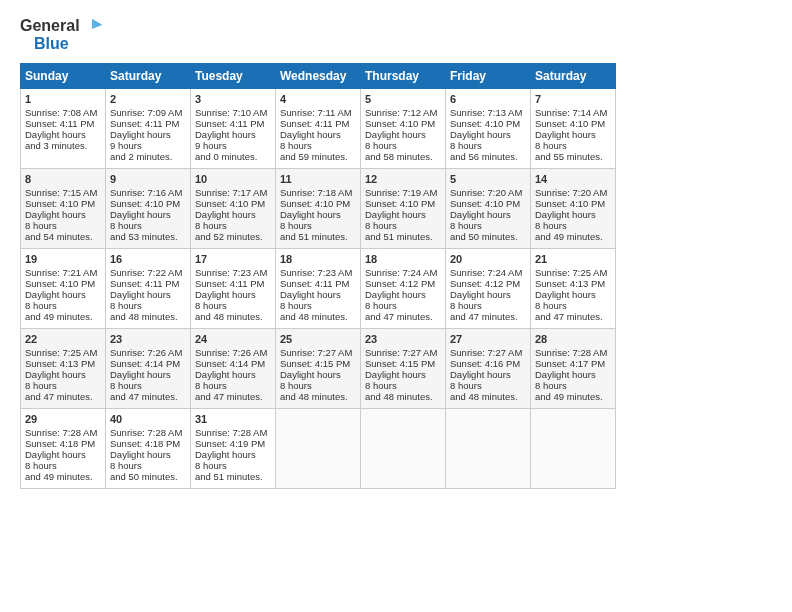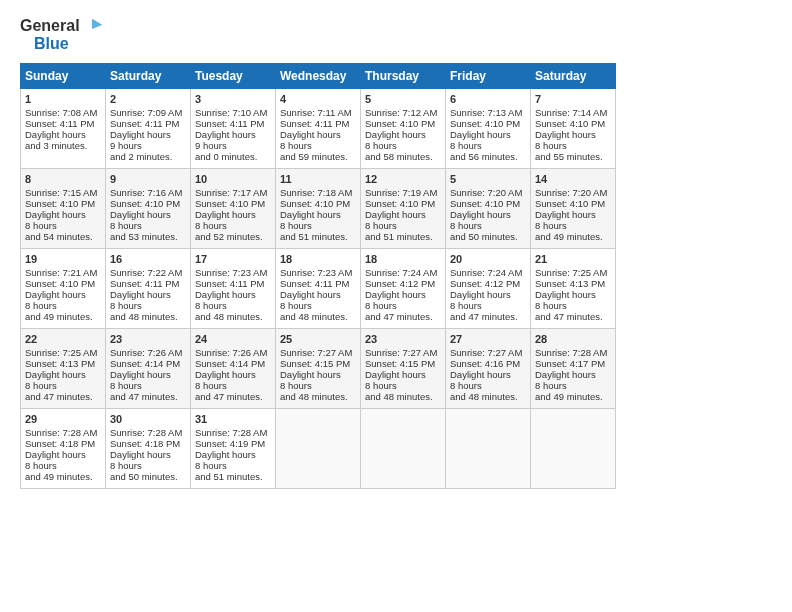--- a/index.html
+++ b/index.html
@@ -140,21 +140,21 @@
           <td><span class="day-num">22</span>Sunrise: 7:25 AM<br>Sunset: 4:13 PM<br>Daylight hours<br>8 hours<br>and 47 minutes.</td>
           <td><span class="day-num">23</span>Sunrise: 7:26 AM<br>Sunset: 4:14 PM<br>Daylight hours<br>8 hours<br>and 47 minutes.</td>
           <td><span class="day-num">24</span>Sunrise: 7:26 AM<br>Sunset: 4:14 PM<br>Daylight hours<br>8 hours<br>and 47 minutes.</td>
           <td><span class="day-num">25</span>Sunrise: 7:27 AM<br>Sunset: 4:15 PM<br>Daylight hours<br>8 hours<br>and 48 minutes.</td>
           <td><span class="day-num">23</span>Sunrise: 7:27 AM<br>Sunset: 4:15 PM<br>Daylight hours<br>8 hours<br>and 48 minutes.</td>
           <td><span class="day-num">27</span>Sunrise: 7:27 AM<br>Sunset: 4:16 PM<br>Daylight hours<br>8 hours<br>and 48 minutes.</td>
           <td><span class="day-num">28</span>Sunrise: 7:28 AM<br>Sunset: 4:17 PM<br>Daylight hours<br>8 hours<br>and 49 minutes.</td>
         </tr>
         <tr>
           <td><span class="day-num">29</span>Sunrise: 7:28 AM<br>Sunset: 4:18 PM<br>Daylight hours<br>8 hours<br>and 49 minutes.</td>
-          <td><span class="day-num">30</span>Sunrise: 7:28 AM<br>Sunset: 4:18 PM<br>Daylight hours<br>8 hours<br>and 50 minutes.</td>
+          <td><span class="day-num">40</span>Sunrise: 7:28 AM<br>Sunset: 4:18 PM<br>Daylight hours<br>8 hours<br>and 50 minutes.</td>
           <td><span class="day-num">31</span>Sunrise: 7:28 AM<br>Sunset: 4:19 PM<br>Daylight hours<br>8 hours<br>and 51 minutes.</td>
           <td class="empty-cell"></td>
           <td class="empty-cell"></td>
           <td class="empty-cell"></td>
           <td class="empty-cell"></td>
         </tr>
       </tbody>
   </table>
 </div>
 

